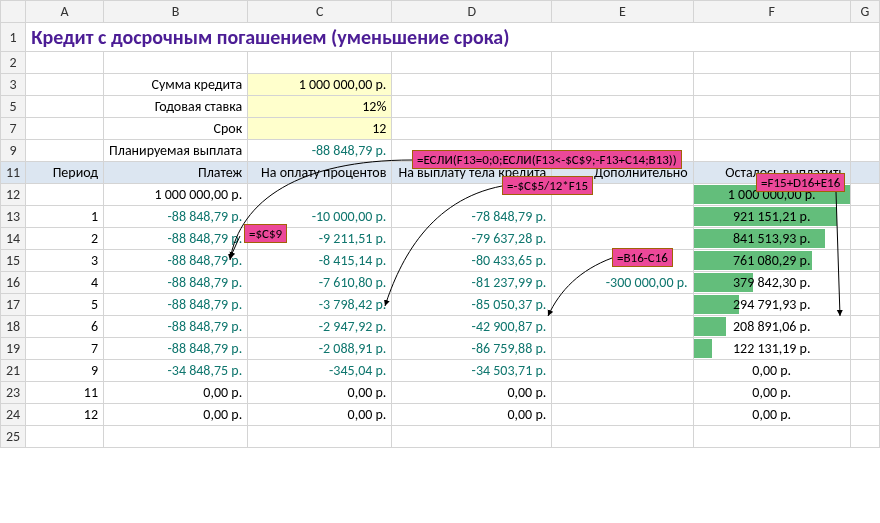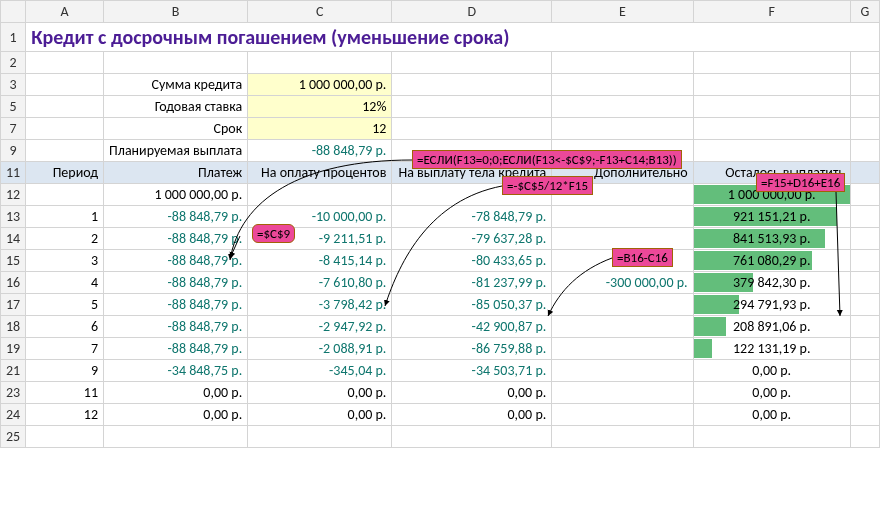--- a/index.html
+++ b/index.html
@@ -353,21 +353,21 @@
           <td></td>
           <td></td>
           <td></td>
         </tr>
 </tbody>
     </table>
 
 <div class="formula-box" style="left:412px; top:150px;">=ЕСЛИ(F13=0;0;ЕСЛИ(F13&lt;-$C$9;-F13+C14;B13))</div>
 <div class="formula-box" style="left:502px; top:176px;">=-$C$5/12*F15</div>
 <div class="formula-box" style="left:756px; top:173px;">=F15+D16+E16</div>
-<div class="formula-box" style="left:252px; top:224px;border-radius:6px;">=$C$9</div>
+<div class="formula-box" style="left:244px; top:224px;">=$C$9</div>
 <div class="formula-box" style="left:612px; top:248px;">=B16-C16</div>
 
 <svg class="arrows">
   <defs>
     <marker id="ah" markerWidth="8" markerHeight="8" refX="6" refY="3" orient="auto">
       <path d="M0,0 L6,3 L0,6 Z" fill="#000"></path>
     </marker>
   </defs>
   <path d="M412,160 C300,160 240,200 230,260" stroke="#000" fill="none" marker-end="url(#ah)"></path>
   <path d="M502,186 C430,200 400,260 385,306" stroke="#000" fill="none" marker-end="url(#ah)"></path>

